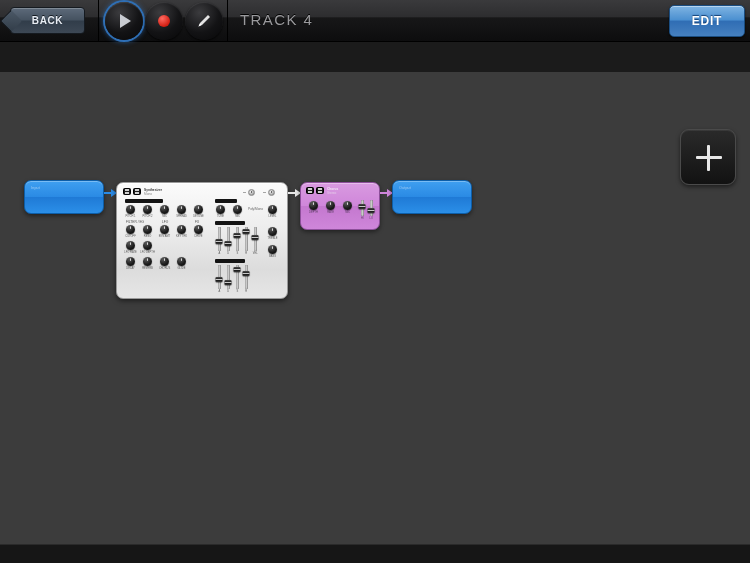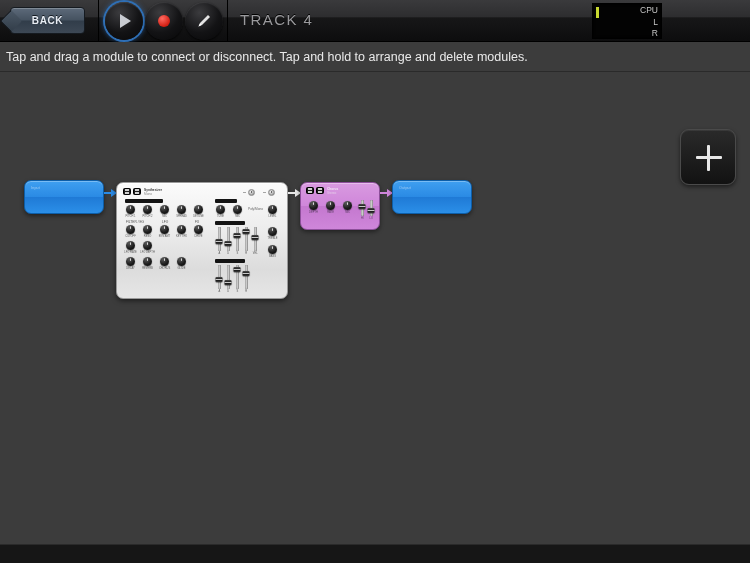--- a/index.html
+++ b/index.html
@@ -260,34 +260,26 @@
             <path d="M3.5 14.5 L5 11.6 L6.4 13 Z" fill="#ffffff"></path>
           </svg>
         </div>
       </div>
 
       <div class="tb-div2"></div>
     </div>
 
     <div class="track-title">TRACK 4</div>
 
-    <div class="cpu-meter">
-      <div class="cpu-bar"></div>
-      <div class="cpu-labels">
-        <div>CPU</div>
-        <div>L</div>
-        <div>R</div>
-      </div>
-    </div>
-
+
+    <div class="edit-btn">
+      <span>EDIT</span>
+    </div>
   </div>
 
-  <div class="hint">
-    <span>Tap and drag a module to connect or disconnect. Tap and hold to arrange and delete modules.</span>
-  </div>
 
   <div class="canvas">
 
     <div class="add-btn"></div>
 
     <div class="mod mod-blue" style="left:24px; top:108px; width:80px; height:34px;">
       <div class="mod-label" style="left:6px; top:5px;">Input</div>
     </div>
 
     <div class="conn" style="left:104px; top:120px; width:12px;">

